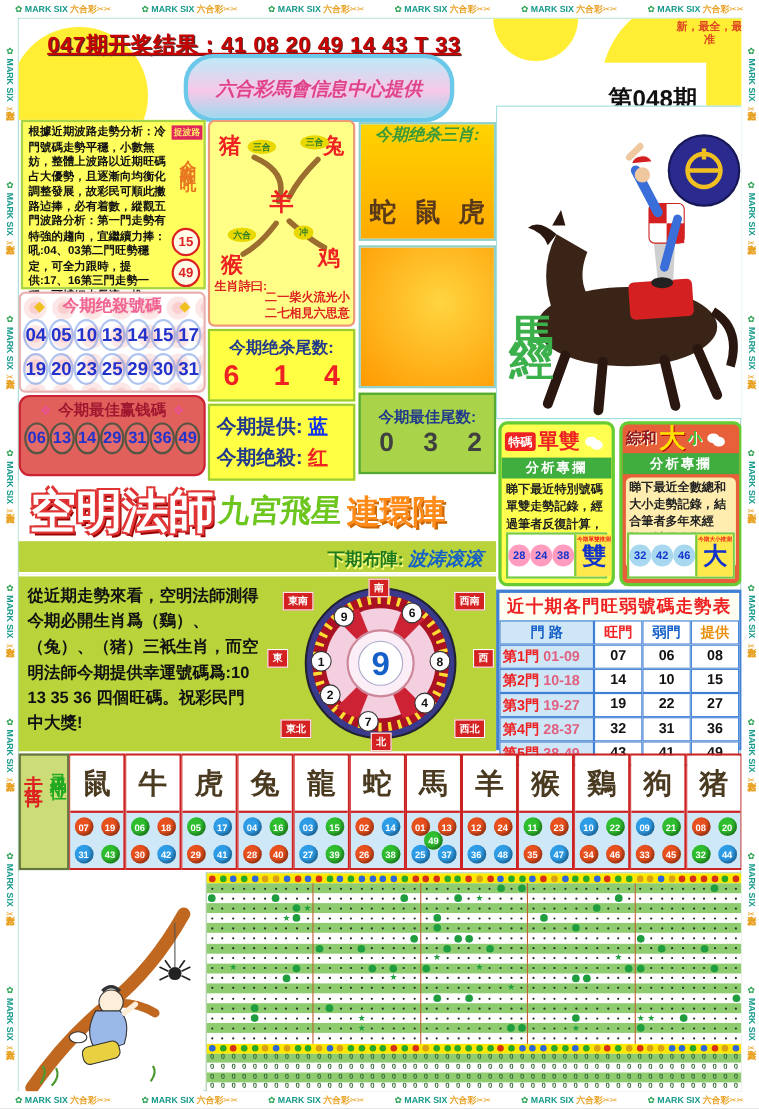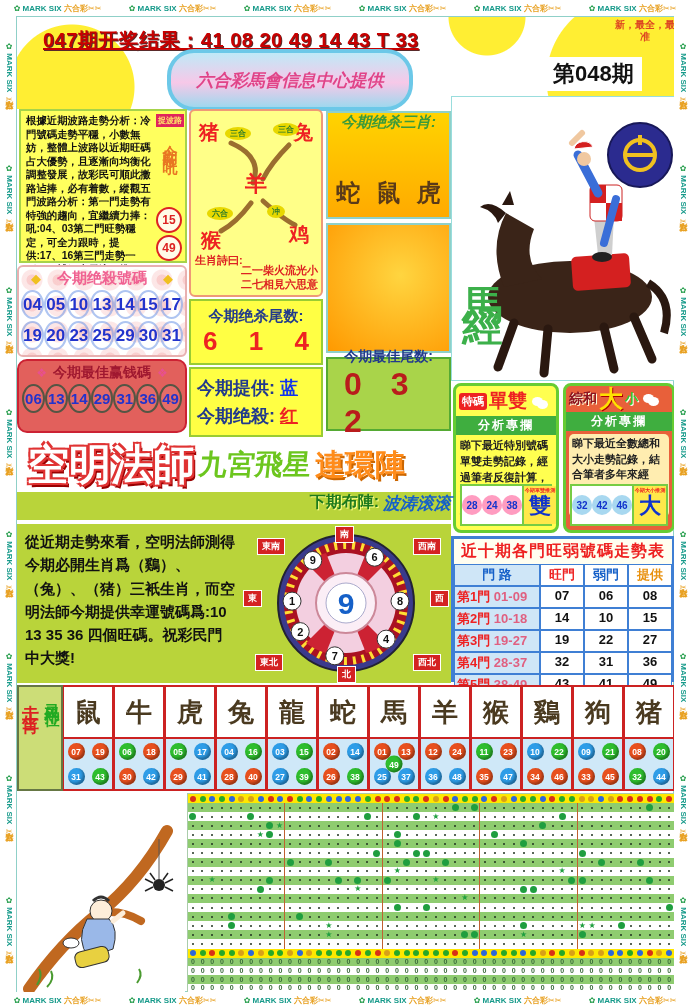--- a/index.html
+++ b/index.html
@@ -18,21 +18,21 @@
   
   #header{position:absolute;left:0;top:0;width:658px;height:92px;background:
     radial-gradient(circle at 55px 70px,#ffee33 0 62px,transparent 63px),
     radial-gradient(circle at 612px 62px,#ffee33 0 82px,transparent 83px),
     radial-gradient(circle at 470px 0px,#ffee33 0 38px,transparent 39px),#fff;}
   #resultText{position:absolute;left:26px;top:10px;font-size:20px;font-weight:bold;color:#c80000;text-shadow:1px 1px 0 #5a2a2a;letter-spacing:.5px;text-decoration:underline;}
   #banner{position:absolute;left:150px;top:32px;width:238px;height:54px;border-radius:27px;
     background:linear-gradient(180deg,#bfe9f7,#f7c8e8 55%,#9fd8ee);border:4px solid #6cc8e8;
     display:flex;align-items:center;justify-content:center;}
   #bannerText{font-size:17px;font-weight:bold;font-style:italic;color:#e04488;}
-  #issueBox{position:absolute;left:528px;top:40px;background:#fff;padding:2px 8px;font-size:22px;font-weight:bold;color:#111;}
+  #issueBox{position:absolute;left:528px;top:40px;background:#fff;padding:18px 8px;font-size:22px;font-weight:bold;color:#111;}
   #cornerTag{position:absolute;left:596px;top:0px;width:62px;background:#ffee33;color:#d42;font-size:10px;font-weight:bold;text-align:center;padding:2px 1px;line-height:1.2;}
   
   #analysisBox{position:absolute;left:2px;top:92px;width:168px;height:154px;background:#ffff5e;border:2px solid #a6d34a;display:flex;box-sizing:border-box;}
   .atext{flex:1;padding:3px 1px 2px 5px;font-size:10.4px;font-weight:bold;line-height:1.3;color:#111;}
   .arail{width:32px;position:relative;}
   .atag{position:absolute;right:1px;top:3px;background:#e0245c;color:#ffe86a;font-size:8px;padding:1px 2px;font-weight:bold;white-space:nowrap;}
   .avert{position:absolute;right:6px;top:22px;writing-mode:vertical-rl;font-size:15px;font-weight:bold;color:#e87722;letter-spacing:5px;}
   .acircle{position:absolute;right:3px;width:22px;height:22px;border:2px solid #d22;border-radius:50%;background:#fffbe8;color:#d22;font-weight:bold;font-size:12px;display:flex;align-items:center;justify-content:center;}
   #circleA{top:96px;} #circleB{top:124px;}
   
@@ -62,21 +62,21 @@
   #provBox{position:absolute;left:172px;top:350px;width:134px;height:70px;background:#ffff44;border:2px solid #9c3;display:flex;flex-direction:column;justify-content:center;gap:4px;padding-left:6px;box-sizing:border-box;}
   .provLine{font-size:18px;font-weight:bold;color:#223a8c;}
   .vblue{color:#1133ee;text-decoration:underline;}
   .vred{color:#e22;text-decoration:underline;}
   #k3Box{position:absolute;left:309px;top:94px;width:125px;height:108px;background:linear-gradient(#ffd300,#ffaa00);border:2px solid #8fd0c8;box-sizing:border-box;}
   .k3title{color:#3a9a3a;font-weight:bold;font-size:15px;font-style:italic;text-align:center;padding-top:0;}
   .k3animals{position:absolute;bottom:8px;left:0;right:0;display:flex;justify-content:space-around;font-size:24px;font-weight:bold;color:#5a3a18;}
   #orangeBox{position:absolute;left:309px;top:206px;width:125px;height:130px;background:radial-gradient(circle at 60% 40%,#ffd540,#ff9900);border:2px solid #8fd0c8;box-sizing:border-box;}
   #btailBox{position:absolute;left:309px;top:340px;width:125px;height:74px;background:#a9d44a;border:2px solid #5a3;display:flex;flex-direction:column;align-items:center;justify-content:center;box-sizing:border-box;}
   .btlabel{font-size:14px;font-weight:bold;color:#223a8c;}
-  .btvalue{font-size:32px;font-weight:bold;color:#b91c1c;letter-spacing:10px;margin-left:16px;}
+  .btvalue{font-size:24px;font-weight:bold;color:#404040;letter-spacing:10px;margin-left:16px;}
   
   #photoBox{position:absolute;left:434px;top:79px;width:224px;height:285px;background:#fff;border:1px solid #9dd;box-sizing:border-box;}
   .horseCaption{position:absolute;left:4px;top:158px;writing-mode:vertical-rl;font-size:40px;color:#3cb04a;font-weight:bold;letter-spacing:22px;z-index:3;}
   
   #oeBox{position:absolute;left:436px;top:366px;width:106px;height:150px;background:#ffff50;border:3px solid #6c3;border-radius:8px;box-sizing:border-box;overflow:hidden;}
   #bsBox{position:absolute;left:546px;top:366px;width:112px;height:150px;background:#e8603a;border:3px solid #6c3;border-radius:8px;box-sizing:border-box;overflow:hidden;}
   .boxH1{display:flex;align-items:center;gap:2px;padding:2px 2px 0 3px;}
   .chipRed{background:#e22;color:#fff;font-size:11px;font-weight:bold;padding:1px 3px;border-radius:3px;}
   .bigRed{color:#e22;font-size:19px;font-weight:bold;}
   .bsZh{color:#8c1420;font-weight:bold;font-size:14px;text-shadow:1px 1px 0 #ffd;}
@@ -101,21 +101,21 @@
   .ttc{border:1px solid #3f7fd4;font-size:13px;font-weight:bold;text-align:center;padding:1px 0;background:#fff;color:#111;}
   .ttHeadDoor{background:#cfe6f7;color:#1560c8;}
   .ttHot{color:#e22;} .ttWeak{color:#1560c8;} .ttGive{color:#e8900c;}
   .ttDoor{background:#cfe6f7;text-align:left;padding-left:2px;}
   .doorName{color:#e22;} .doorRange{color:#e06080;}
   
   #masterTitle{position:absolute;left:0px;top:421px;width:434px;height:54px;background:#fff;display:flex;align-items:center;padding-left:10px;box-sizing:border-box;}
   .mt1{font-size:42px;font-weight:bold;color:#fff;text-shadow:-2px -2px 0 #e03333,2px -2px 0 #e03333,-2px 2px 0 #e03333,2px 2px 0 #e03333,3px 4px 0 #900;}
   .mt2{font-size:28px;font-weight:bold;color:#6cc61e;transform:skewX(-6deg);margin-left:4px;text-shadow:1px 1px 0 #fff;}
   .mt3{font-size:30px;font-weight:bold;color:#ff8c1a;margin-left:4px;text-shadow:-1px -1px 0 #fff,2px 2px 0 #c60;}
-  #masterSub{position:absolute;left:0px;top:475px;width:434px;height:28px;background:#b9d43a;display:flex;justify-content:flex-end;align-items:flex-start;gap:4px;box-sizing:border-box;}
+  #masterSub{position:absolute;left:0px;top:475px;width:434px;height:28px;background:#b9d43a;display:flex;justify-content:flex-end;align-items:flex-end;padding-right:12px;gap:4px;box-sizing:border-box;}
   .msLabel{color:#1d7a1d;font-weight:bold;font-size:16px;text-shadow:1px 1px 0 #ffff88;}
   .msValue{color:#1560c8;font-weight:bold;font-style:italic;font-size:17px;}
   #masterBody{position:absolute;left:0px;top:505px;width:434px;height:161px;background:#b9d43a;border-top:2px solid #fff;box-sizing:border-box;}
   .mText{position:absolute;left:8px;top:6px;width:212px;font-size:15px;font-weight:bold;line-height:1.55;color:#111;}
   #compassWrap{position:absolute;right:2px;top:2px;width:206px;height:155px;}
   .ctag{position:absolute;background:#d42222;color:#fff;font-size:9px;font-weight:bold;padding:1px 4px;border:1px solid #fff;z-index:3;}
   
   #zodiacStrip{position:absolute;left:0px;top:668px;width:658px;height:106px;display:flex;}
   #zLabelBox{width:46px;background:#ccdd77;border:2px solid #667744;display:flex;justify-content:space-around;padding:4px 0;box-sizing:border-box;}
   .zl1{writing-mode:vertical-rl;font-size:17px;font-weight:bold;color:#d22;letter-spacing:4px;}

